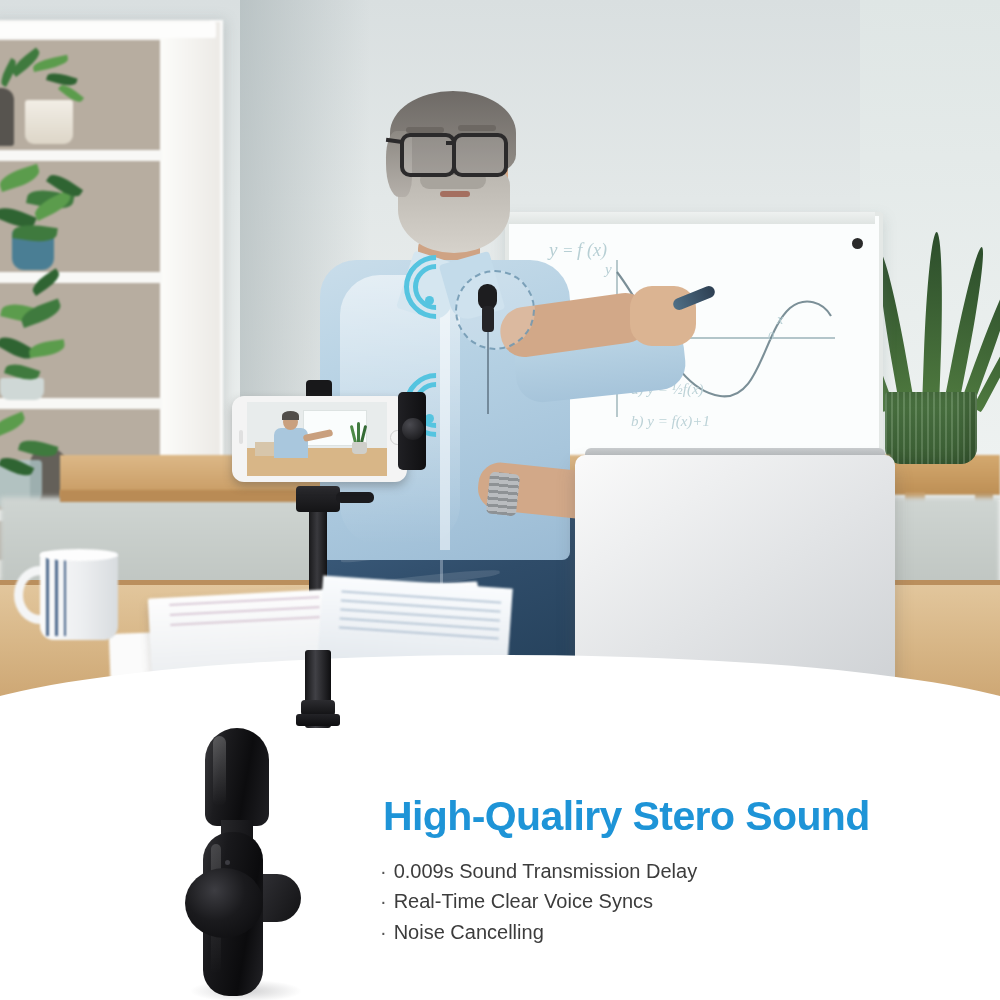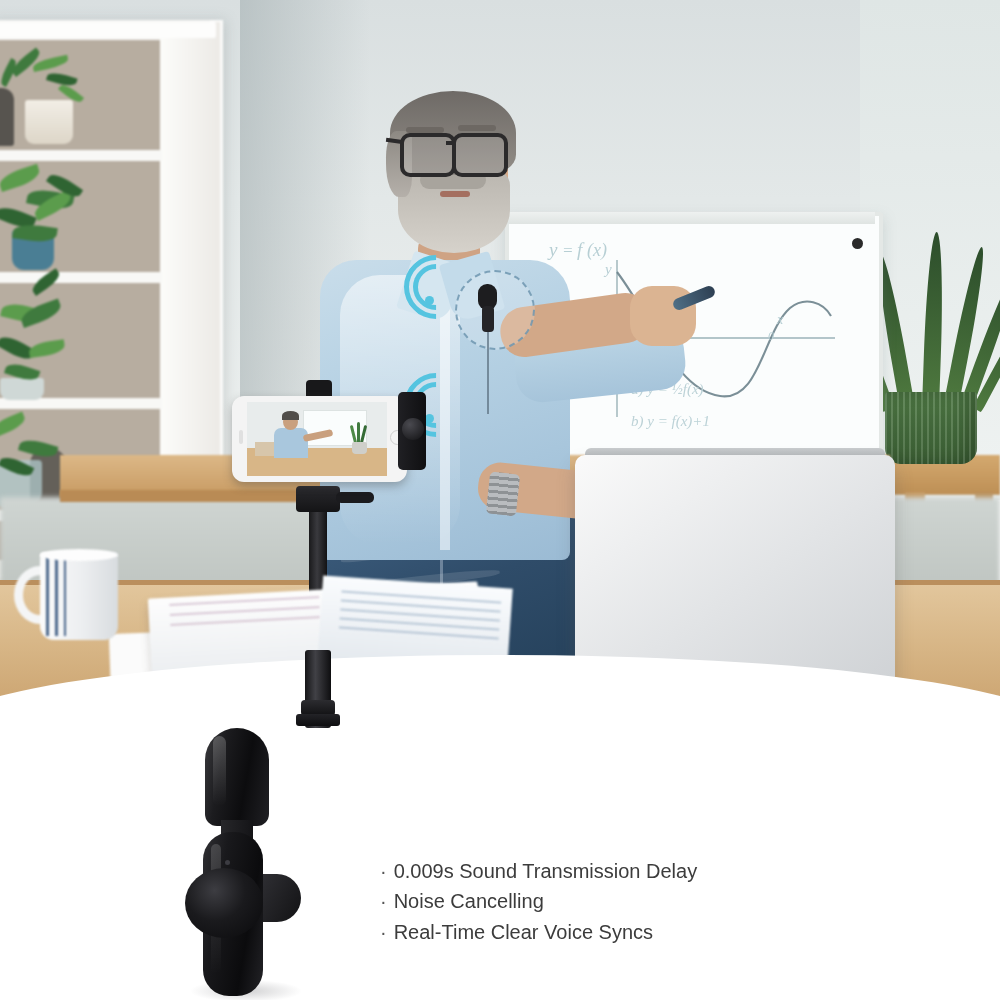--- a/index.html
+++ b/index.html
@@ -447,27 +447,28 @@
       <div class="mic-cap"></div>
       <div class="mic-cap-hi"></div>
       <div class="mic-neck"></div>
       <div class="mic-clip"></div>
       <div class="mic-body"></div>
       <div class="mic-body-hi"></div>
       <div class="mic-dot"></div>
       <div class="mic-knob"></div>
     </div>
 
+    <div class="headline">High-Qualiry Stero Sound</div>
 
     <div class="bullets">
       <div class="bullet">
         <span class="dot">·</span><span>0.009s Sound Transmission Delay</span>
       </div>
       <div class="bullet">
+        <span class="dot">·</span><span>Real-Time Clear Voice Syncs</span>
+      </div>
+      <div class="bullet">
         <span class="dot">·</span><span>Noise Cancelling</span>
       </div>
-      <div class="bullet">
-        <span class="dot">·</span><span>Real-Time Clear Voice Syncs</span>
-      </div>
     </div>
   </div>
 
 </div>
 
 </body></html>

